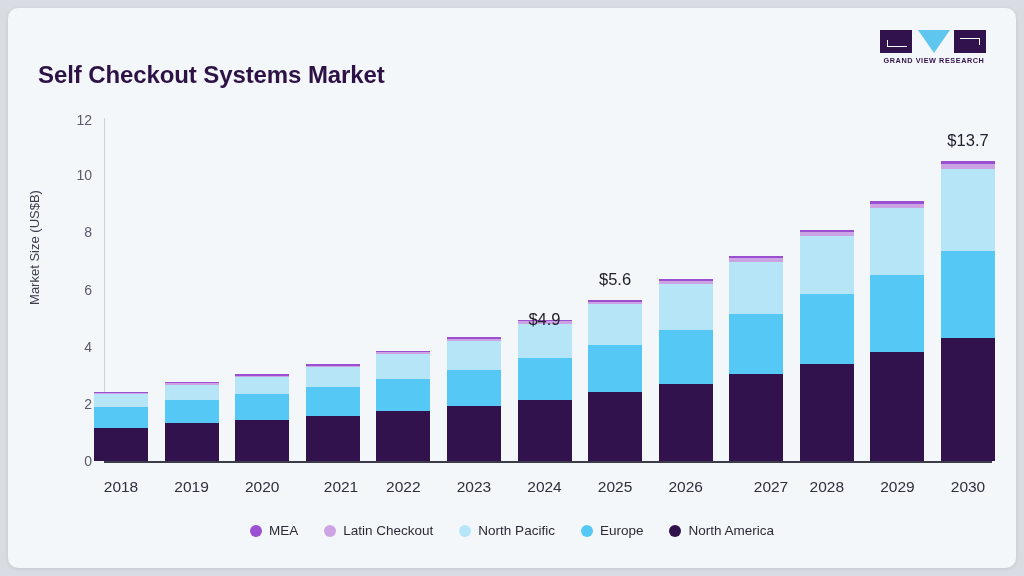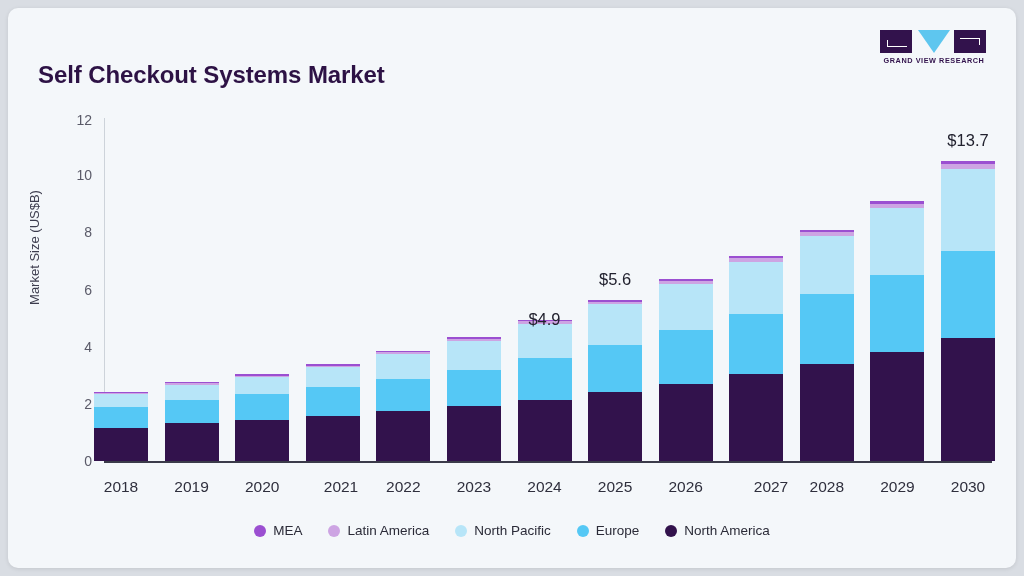--- a/index.html
+++ b/index.html
@@ -368,21 +368,21 @@
       </div>
   </div>
 
   <div class="legend" id="legend">
       <div class="legend-item">
         <span class="legend-dot" style="background: rgb(155, 79, 209);"></span>
         <span class="legend-label">MEA</span>
       </div>
       <div class="legend-item">
         <span class="legend-dot" style="background: rgb(205, 164, 227);"></span>
-        <span class="legend-label">Latin America</span>
+        <span class="legend-label">Latin Checkout</span>
       </div>
       <div class="legend-item">
         <span class="legend-dot" style="background: rgb(183, 229, 248);"></span>
         <span class="legend-label">North Pacific</span>
       </div>
       <div class="legend-item">
         <span class="legend-dot" style="background: rgb(85, 200, 245);"></span>
         <span class="legend-label">Europe</span>
       </div>
       <div class="legend-item">

